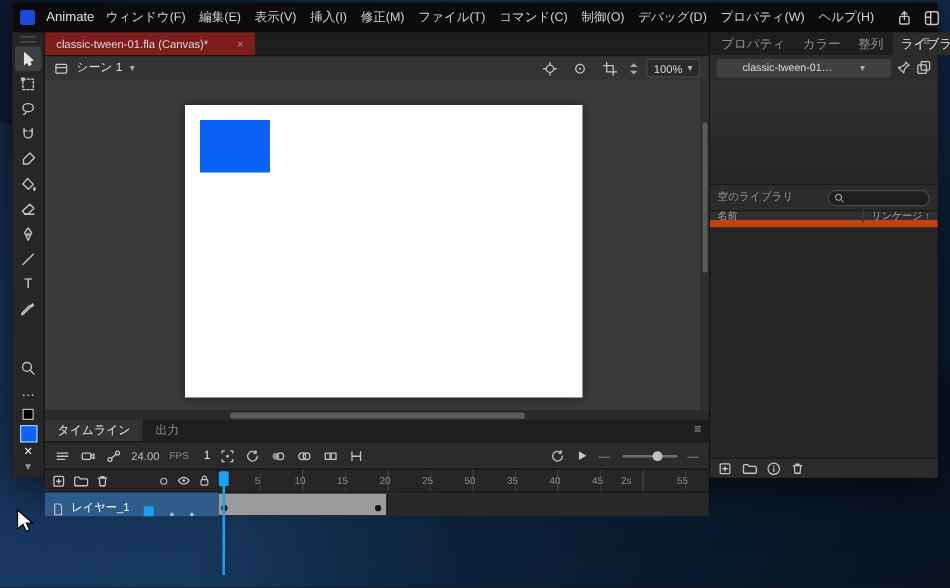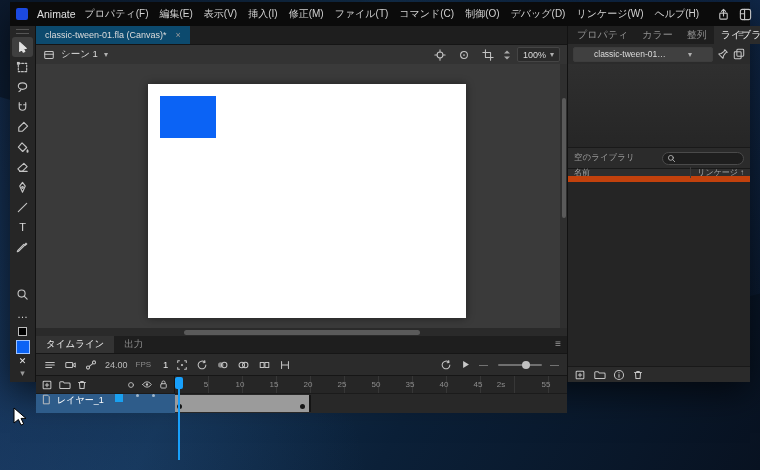--- a/index.html
+++ b/index.html
@@ -34,21 +34,21 @@
   .flex-sp{flex:1}
   .sw-stroke{width:9px;height:9px;background:#000;border:1px solid #bcbcbc;margin:3px 0 4px}
   .sw-fill{width:14px;height:14px;background:#0b63f5;border:1px solid #9fc4ff;margin-bottom:3px}
   .none-x{color:#e8e8e8;font-size:9px;line-height:1;margin-bottom:3px}
   .collapse{color:#9a9a9a;font-size:9px;line-height:1}
   
   svg.icon{stroke:#c4c4c4;fill:none;stroke-width:1.2;stroke-linecap:round;stroke-linejoin:round;display:block}
   
   .center{width:531px;display:flex;flex-direction:column;background:#1d1d1d;position:relative;flex:none}
   .doc-tabbar{height:18px;background:#1e1e1e;display:flex;align-items:flex-end;flex:none}
-  .doc-tab{height:18px;background:#0c4a6e;display:flex;align-items:center;gap:9px;padding:0 9px;flex:none}
+  .doc-tab{height:18px;background:#7f1d1d;display:flex;align-items:center;gap:23px;padding:0 9px;flex:none}
   .doc-tab .t{font-size:9px;color:#dcdcdc;white-space:nowrap}
   .doc-tab .x{font-size:9px;color:#9a9a9a}
   .edit-bar{height:20px;background:#333;display:flex;align-items:center;padding:0 7px;gap:6px;border-top:1px solid #151515;flex:none}
   .scene{font-size:9.5px;color:#dcdcdc;white-space:nowrap}
   .chev{font-size:8px;color:#b0b0b0}
   .zoom-box{display:flex;align-items:center;gap:4px;background:#2a2a2a;border:1px solid #454545;border-radius:2px;height:15px;padding:0 5px}
   .zoom-box .z{font-size:9px;color:#dcdcdc}
   .viewport{height:264px;background:#3a3a3a;position:relative;flex:none}
   .canvas{position:absolute;left:112px;top:20px;width:318px;height:234px;background:#fff;box-shadow:0 0 8px rgba(0,0,0,.45)}
   .blue-rect{position:absolute;left:12px;top:12px;width:56px;height:42px;background:#0b63f5}
@@ -68,21 +68,21 @@
   .slider{width:44px;height:2px;background:#707070;border-radius:1px;position:relative;margin-left:2px}
   .knob{position:absolute;left:24px;top:-3px;width:8px;height:8px;border-radius:50%;background:#c0c0c0}
   .dash{color:#9a9a9a;font-size:9px}
   .tl-header{height:18px;background:#262626;display:flex;border-top:1px solid #161616;flex:none}
   .tl-left{width:139px;display:flex;align-items:center;gap:5px;padding:0 5px;border-right:1px solid #161616;flex:none}
   .tl-cols{margin-left:auto;display:flex;gap:5px;align-items:center}
   .grid{background-image:repeating-linear-gradient(90deg,transparent 0,transparent 33px,rgba(255,255,255,.08) 33px,rgba(255,255,255,.08) 34px)}
   .ruler{flex:1;position:relative}
   .ruler-num{position:absolute;top:4px;transform:translateX(-50%);font-size:8px;color:#8d8d8d}
   .layer-row{height:20px;display:flex;border-top:1px solid #1b1b1b;flex:none}
-  .layer-left{width:139px;background:#2e5c8a;display:flex;align-items:flex-start;gap:5px;padding:0 5px;flex:none}
+  .layer-left{width:139px;background:#2e5c8a;display:flex;align-items:flex-end;gap:5px;padding:0 5px;flex:none}
   .layer-name{color:#fff;font-size:9px;white-space:nowrap}
   .outline-sw{width:8px;height:8px;background:#19a0f0;margin-left:6px}
   .ldot{width:3px;height:3px;border-radius:50%;background:#9fb6cc;margin-left:8px}
   .layer-frames{flex:1;position:relative;background:#282828}
   .fspan{position:absolute;left:0;top:1px;bottom:1px;width:136px;background:#9b9b9b;border-right:2px solid #141414}
   .kf{position:absolute;bottom:3px;width:5px;height:5px;border-radius:50%;background:#161616}
   .kf.s{left:2px}.kf.e{right:4px}
   .tl-empty{flex:1;display:flex;min-height:0}
   .empty-left{width:139px;background:#262626;border-right:1px solid #161616;flex:none}
   .empty-frames{flex:1;background:#242424}
@@ -115,30 +115,30 @@
 <div class="wp"></div>
 <div class="wp-ribbon1"></div>
 <div class="wp-ribbon2"></div>
 
 <div class="window">
 
   <div class="titlebar">
     <div class="logo"></div>
     <span class="app-name">Animate</span>
     <div class="menus">
-      <span class="menu">プロパティ(F)</span>
+      <span class="menu">ウィンドウ(F)</span>
       <span class="menu">編集(E)</span>
       <span class="menu">表示(V)</span>
       <span class="menu">挿入(I)</span>
       <span class="menu">修正(M)</span>
       <span class="menu">ファイル(T)</span>
       <span class="menu">コマンド(C)</span>
       <span class="menu">制御(O)</span>
       <span class="menu">デバッグ(D)</span>
-      <span class="menu">リンケージ(W)</span>
+      <span class="menu">プロパティ(W)</span>
       <span class="menu">ヘルプ(H)</span>
     </div>
     <div class="tb-sp"></div>
     <div class="tb-btn">
       <svg class="icon" width="13" height="13" viewBox="0 0 14 14">
           <rect x="3" y="5.5" width="8" height="6.5" rx="1"></rect>
           <path d="M7 8.5V1.8M4.8 3.6L7 1.4l2.2 2.2"></path>
         </svg>
     </div>
     <div class="tb-btn">

